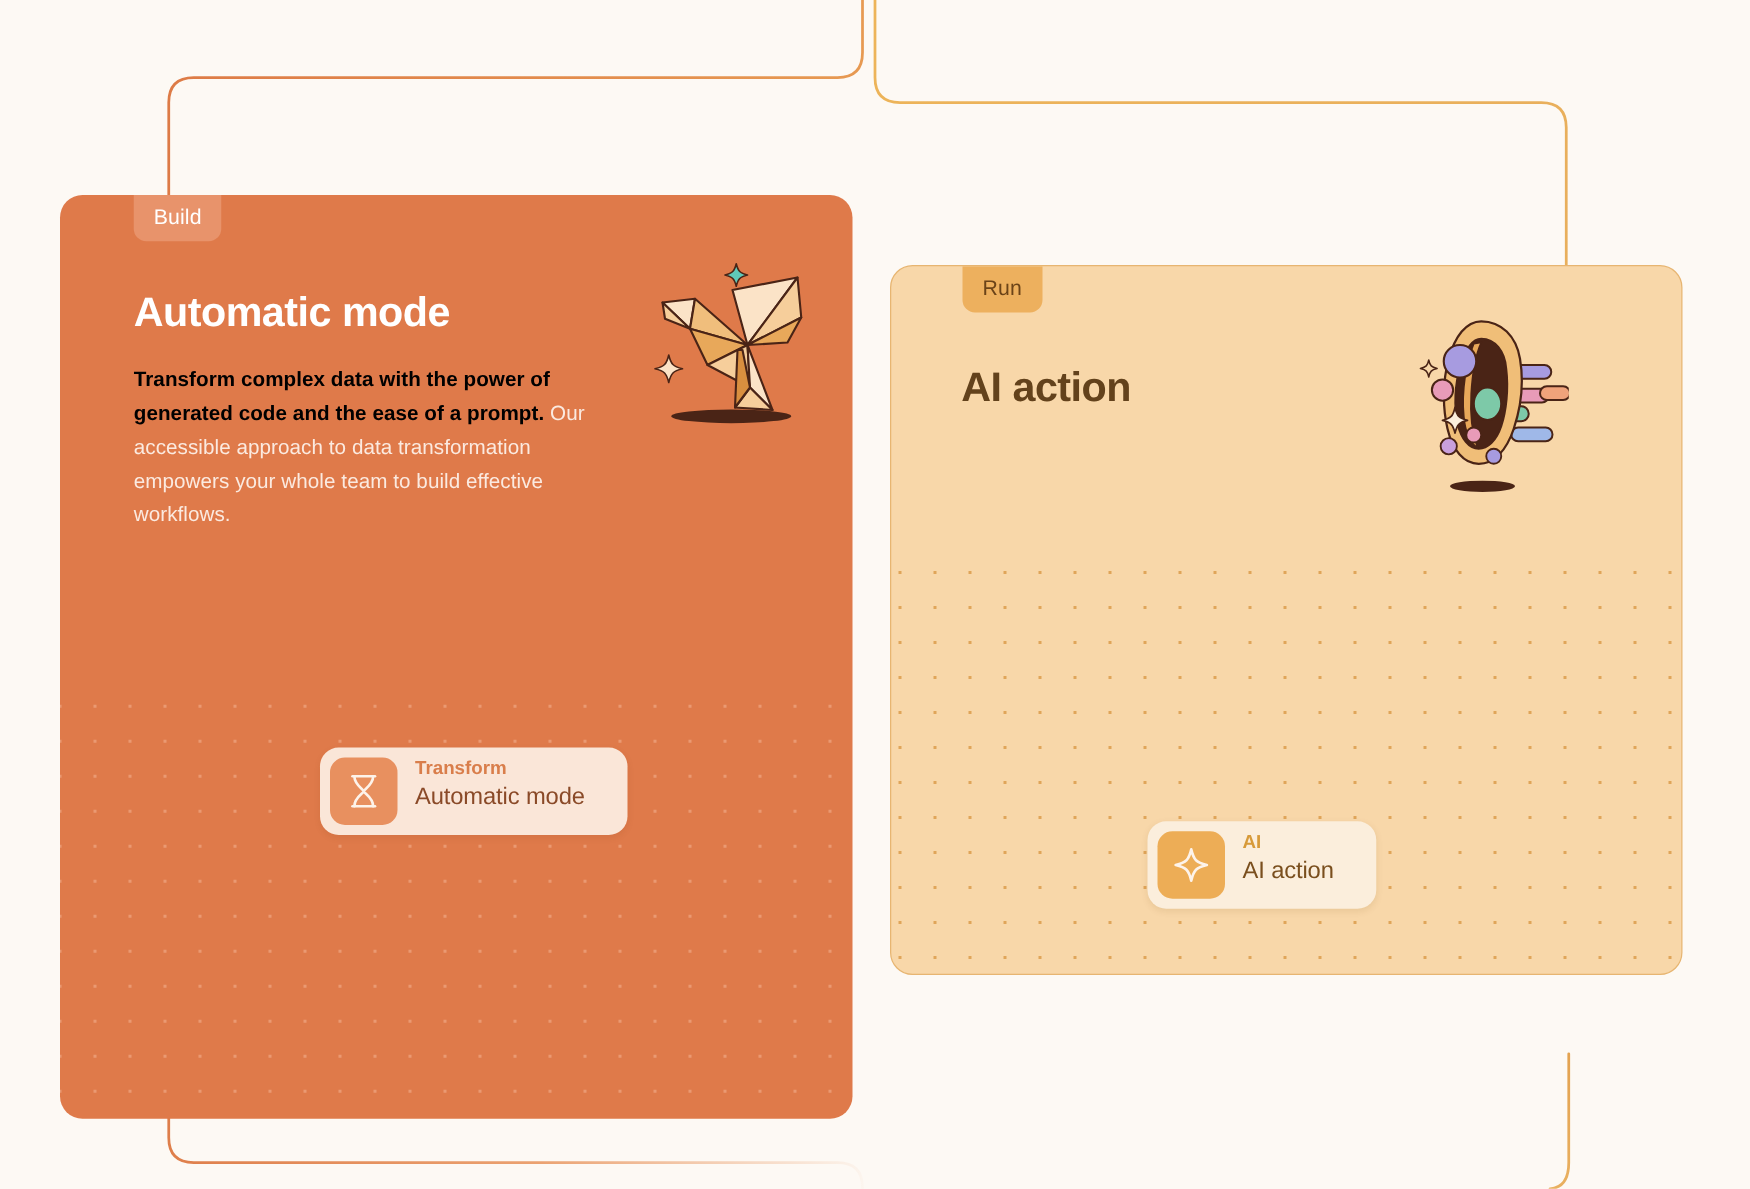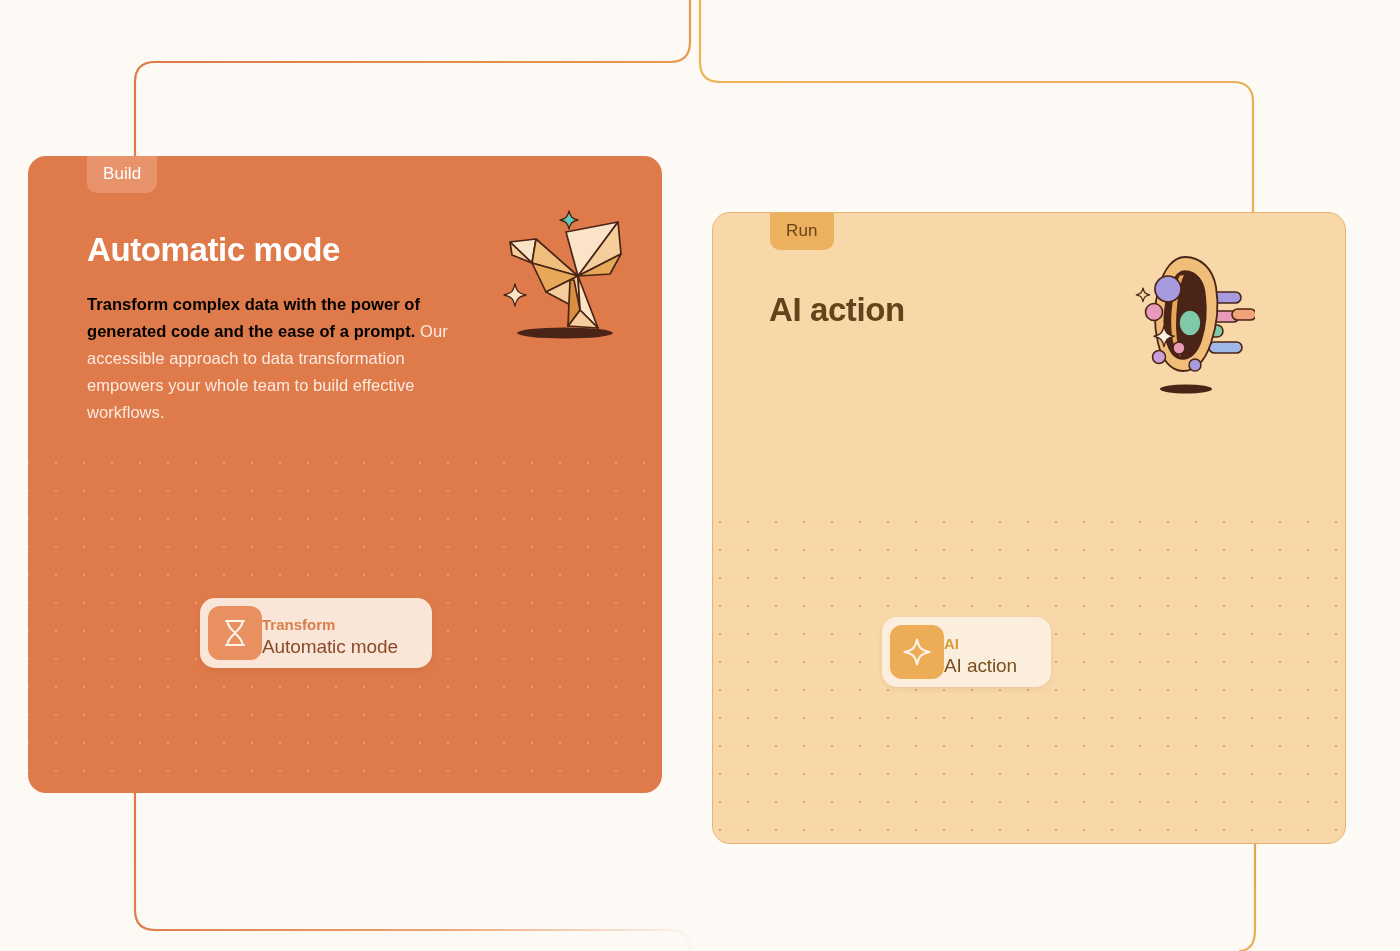--- a/index.html
+++ b/index.html
@@ -82,23 +82,25 @@
     letter-spacing: .05px;
     max-width: 372px;
   }
   .card-desc b { font-weight: 700; }
 
   
   .node {
     position: absolute;
     z-index: 4;
     display: flex;
-    align-items: flex-end;
+    align-items: flex-start;
     border-radius: 15px;
     padding: 8px;
+    gap: 14px;
+    margin-left: 36px;
   }
   .node-ico {
     width: 54px;
     height: 54px;
     border-radius: 12px;
     display: flex;
     align-items: center;
     justify-content: center;
     flex: 0 0 auto;
   }
@@ -114,21 +116,21 @@
     line-height: 1.3;
     font-weight: 400;
     letter-spacing: -.1px;
   }
 
   
   .illo { position: absolute; z-index: 3; pointer-events: none; }
 
   
   #card-build {
-    left: 28px; top: 156px; width: 634px; height: 637px;
+    left: 48px; top: 156px; width: 634px; height: 739px;
     background: #DF7A4A;
   }
   #card-build .tab { left: 59px; background: #E8936B; color: #FFFFFF; }
   #card-build .card-body { left: 59px; top: 75px; }
   #card-build .card-title { color: #FFFFFF; }
   #card-build .card-desc  { color: #FBEAE0; }
   #card-build .card-desc b { color: #000000; }
   #card-build .dotgrid {
     height: 350px;
     background-image: radial-gradient(#EA9972 1.4px, transparent 1.5px);
@@ -139,37 +141,37 @@
     left: 172px; top: 442px;
     background: #FAE6D8;
     box-shadow: 0 2px 5px rgba(120,55,20,.10);
   }
   #node-transform .node-ico { background: #E8905F; }
   #node-transform .node-kicker { color: #D97E4B; }
   #node-transform .node-label { color: #8A4A28; }
 
   
   #card-run {
-    left: 712px; top: 212px; width: 634px; height: 632px;
+    left: 712px; top: 212px; width: 634px; height: 568px;
     background: #F8D7A9;
     border: 1px solid #E7B571;
   }
   #card-run .tab { left: 57px; background: #EDB05E; color: #6B4318; }
   #card-run .card-body { left: 56px; top: 78px; }
   #card-run .card-title { color: #63421C; }
   #card-run .card-desc  { color: #6E4B22; }
   #card-run .card-desc b { color: #5B3A14; }
   #card-run .dotgrid {
     height: 345px;
     background-image: radial-gradient(#E0A559 1.4px, transparent 1.5px);
     background-size: 28px 28px;
     background-position: 21px 10px;
   }
   #node-ai {
-    left: 169px; top: 404px;
+    left: 169px; top: 444px;
     background: #FBEEDC;
     box-shadow: 0 2px 5px rgba(120,80,20,.10);
   }
   #node-ai .node-ico { background: #EDAD56; }
   #node-ai .node-kicker { color: #D79A39; }
   #node-ai .node-label { color: #7A4F1E; }
 
   #illo-bird { left: 460px; top: 50px; }
   #illo-portal { left: 422px; top: 34px; }
 </style>

